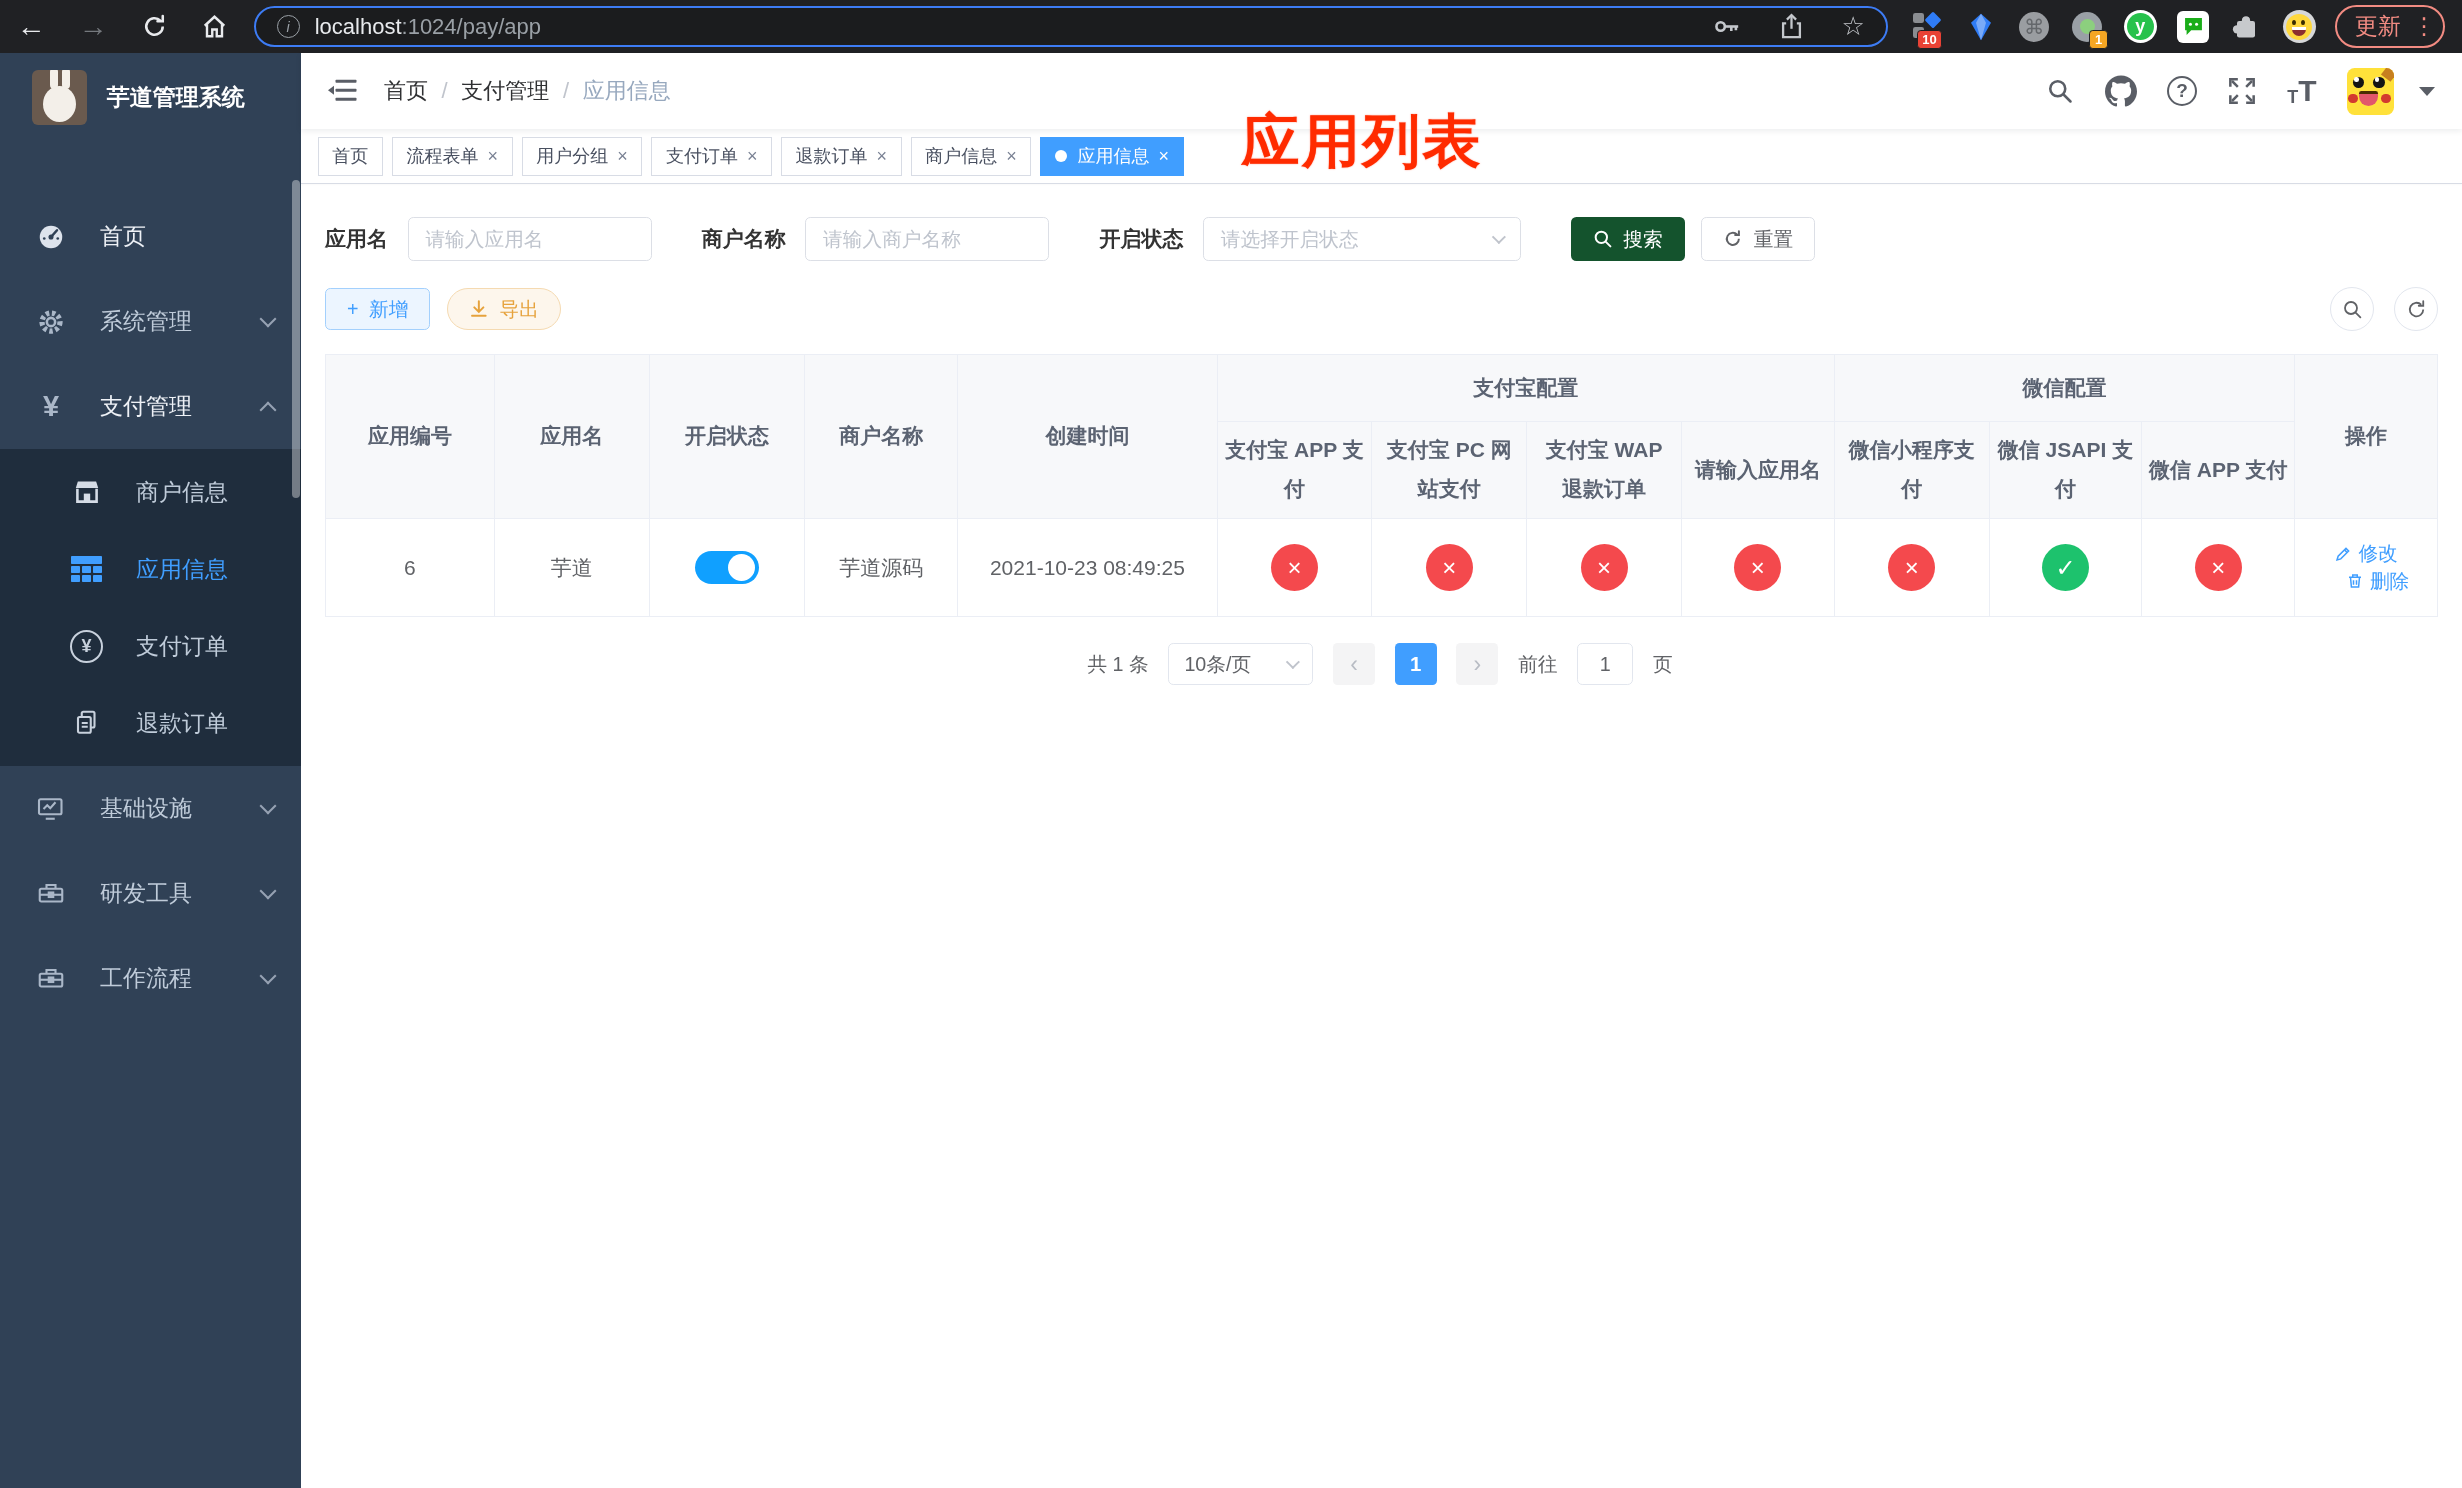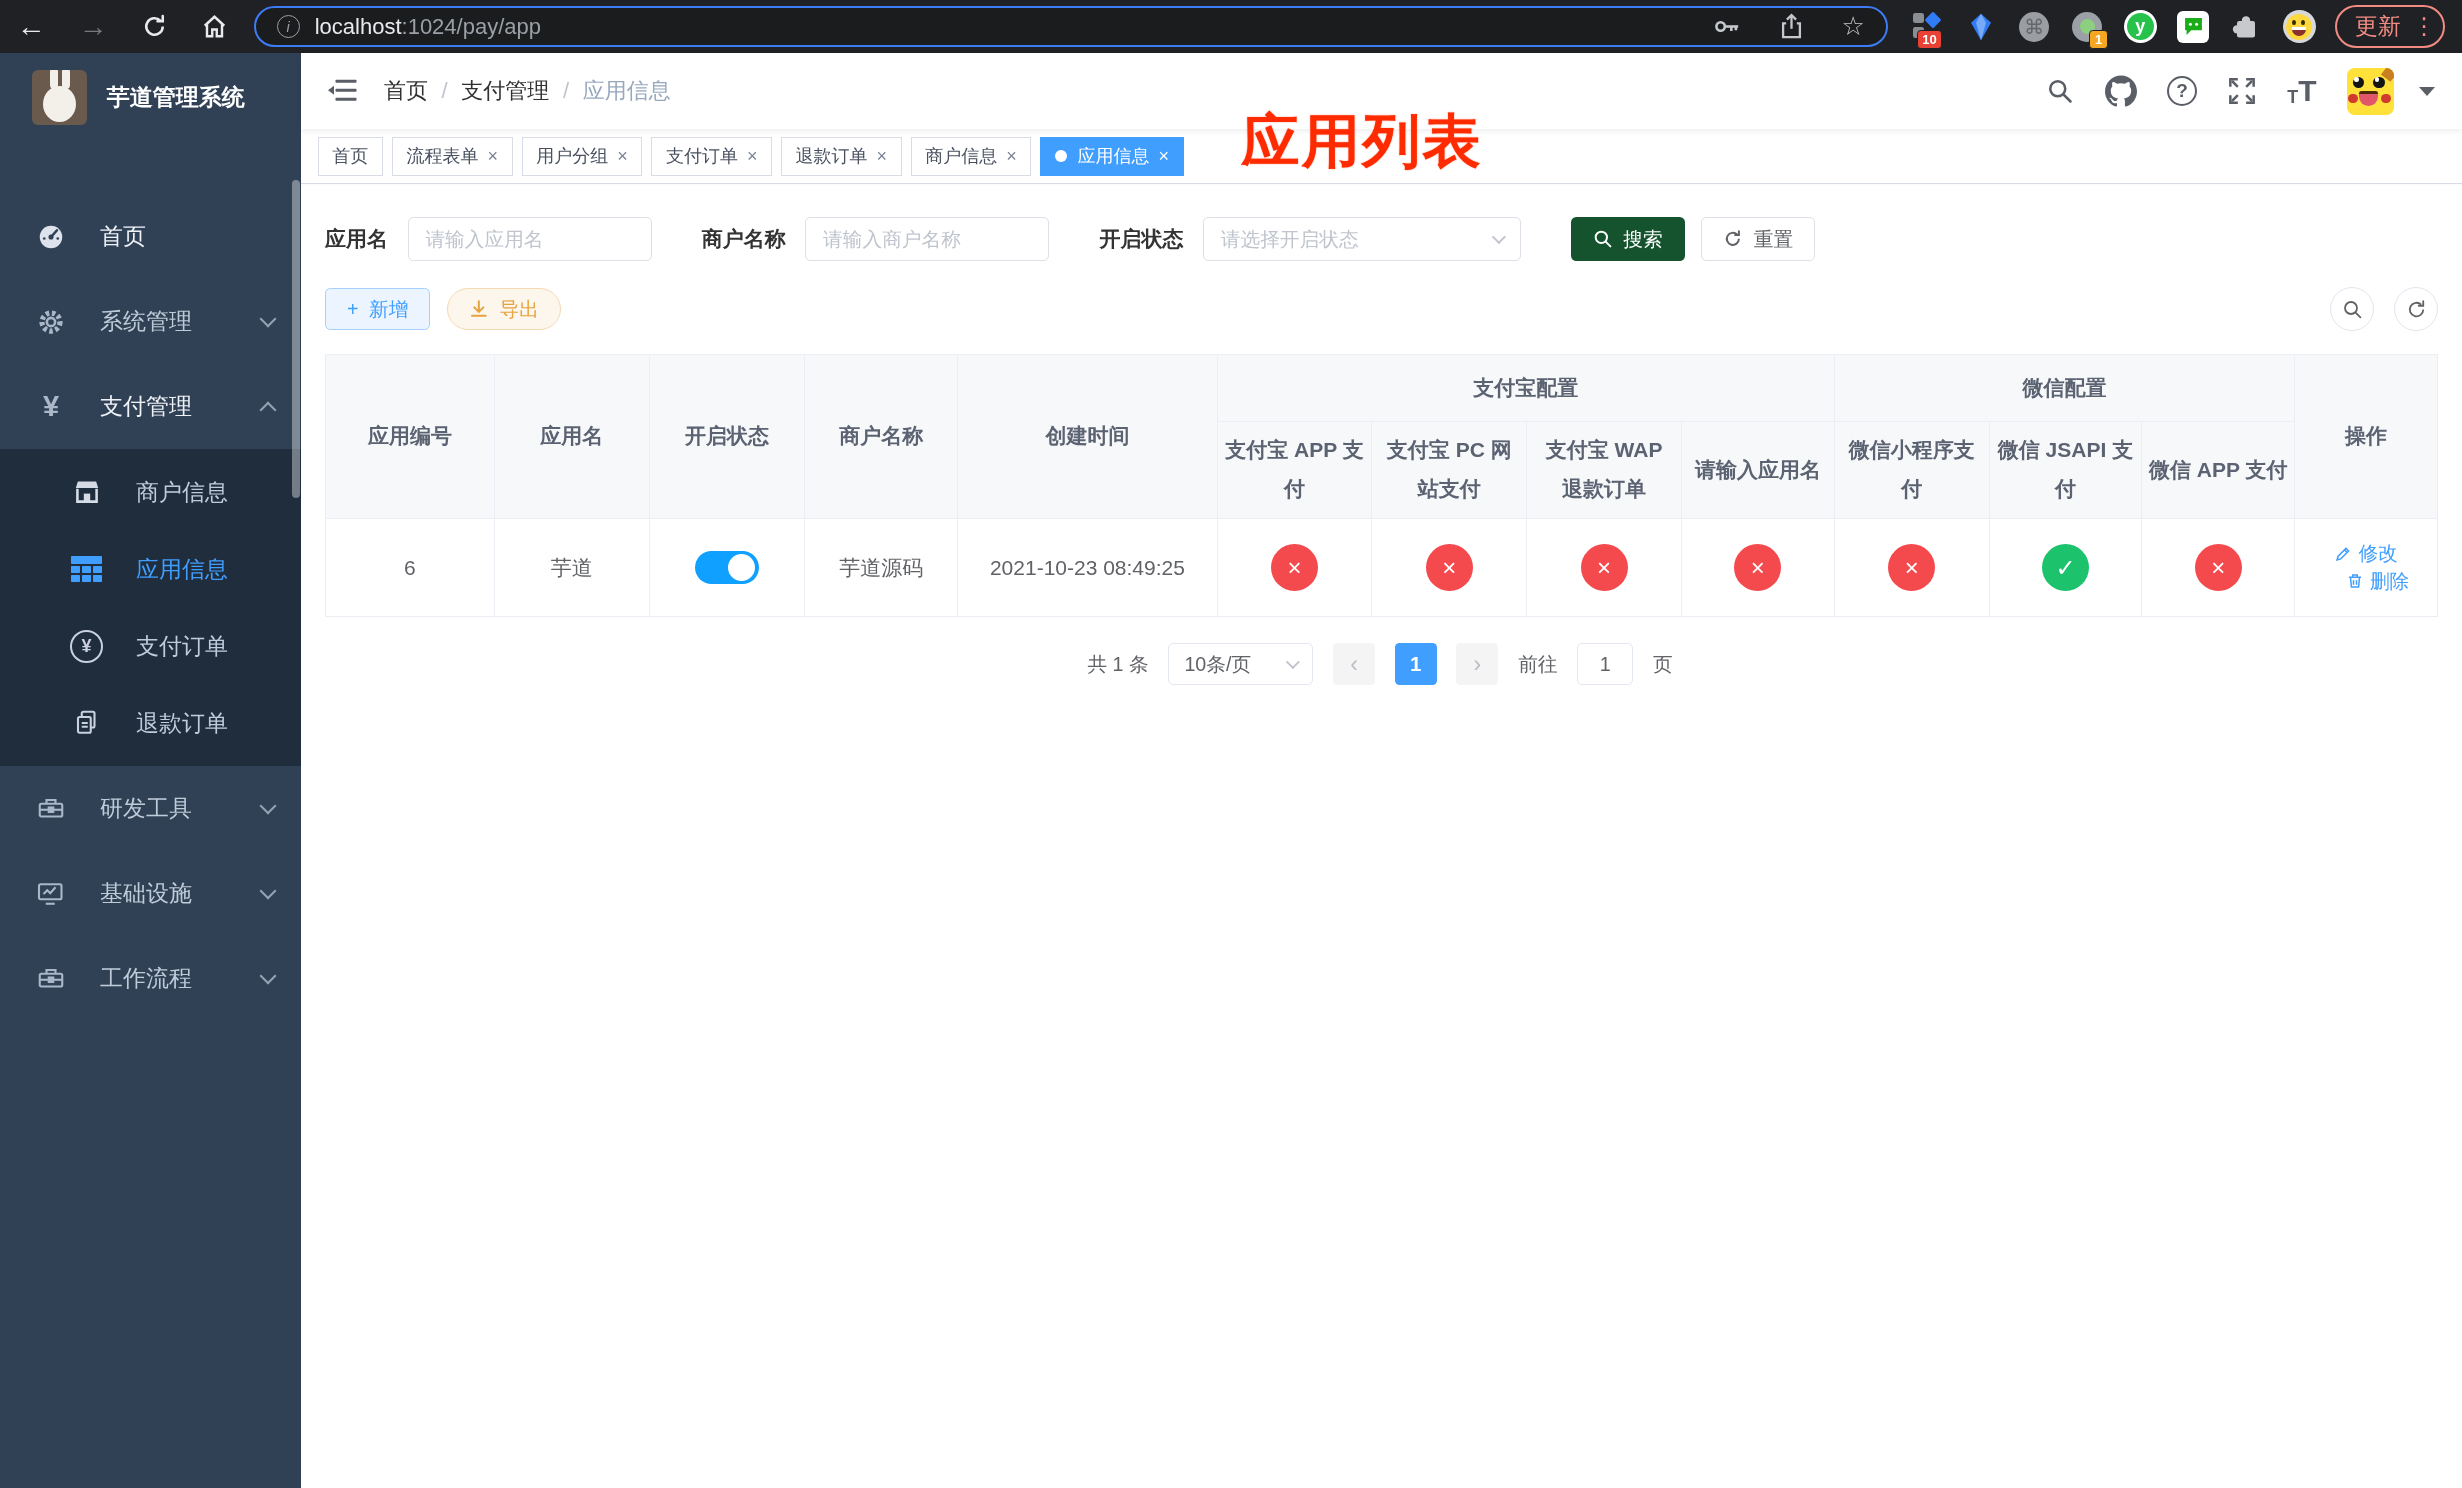--- a/index.html
+++ b/index.html
@@ -335,38 +335,38 @@
                   <path d="M13 20h8M13 25h8"></path>
                 </svg>
             </span>
             <span>退款订单</span>
           </div>
         </div>
 
         <div class="menu-item">
           <span class="mi-icon">
             <svg width="30" height="30" viewBox="0 0 40 40" fill="none" stroke="#aab7c8" stroke-width="2.8">
+                <rect x="4" y="7" width="30" height="20" rx="2"></rect>
+                <path d="M10 20l5-5 4 4 7-8"></path>
+                <path d="M13 33h12"></path>
+              </svg>
+          </span>
+          <span class="mi-label">基础设施</span>
+          <span class="chev"></span>
+        </div>
+        <div class="menu-item">
+          <span class="mi-icon">
+            <svg width="30" height="30" viewBox="0 0 40 40" fill="none" stroke="#aab7c8" stroke-width="2.8">
                 <rect x="5" y="13" width="30" height="17" rx="2"></rect>
                 <path d="M14 13V8h12v5"></path>
                 <path d="M5 21h30"></path>
                 <rect x="17" y="18" width="6" height="6" fill="#aab7c8"></rect>
               </svg>
           </span>
           <span class="mi-label">研发工具</span>
-          <span class="chev"></span>
-        </div>
-        <div class="menu-item">
-          <span class="mi-icon">
-            <svg width="30" height="30" viewBox="0 0 40 40" fill="none" stroke="#aab7c8" stroke-width="2.8">
-                <rect x="4" y="7" width="30" height="20" rx="2"></rect>
-                <path d="M10 20l5-5 4 4 7-8"></path>
-                <path d="M13 33h12"></path>
-              </svg>
-          </span>
-          <span class="mi-label">基础设施</span>
           <span class="chev"></span>
         </div>
         <div class="menu-item">
           <span class="mi-icon">
             <svg width="30" height="30" viewBox="0 0 40 40" fill="none" stroke="#aab7c8" stroke-width="2.8">
                 <rect x="5" y="13" width="30" height="17" rx="2"></rect>
                 <path d="M14 13V8h12v5"></path>
                 <path d="M5 21h30"></path>
                 <rect x="17" y="18" width="6" height="6" fill="#aab7c8"></rect>
               </svg>

